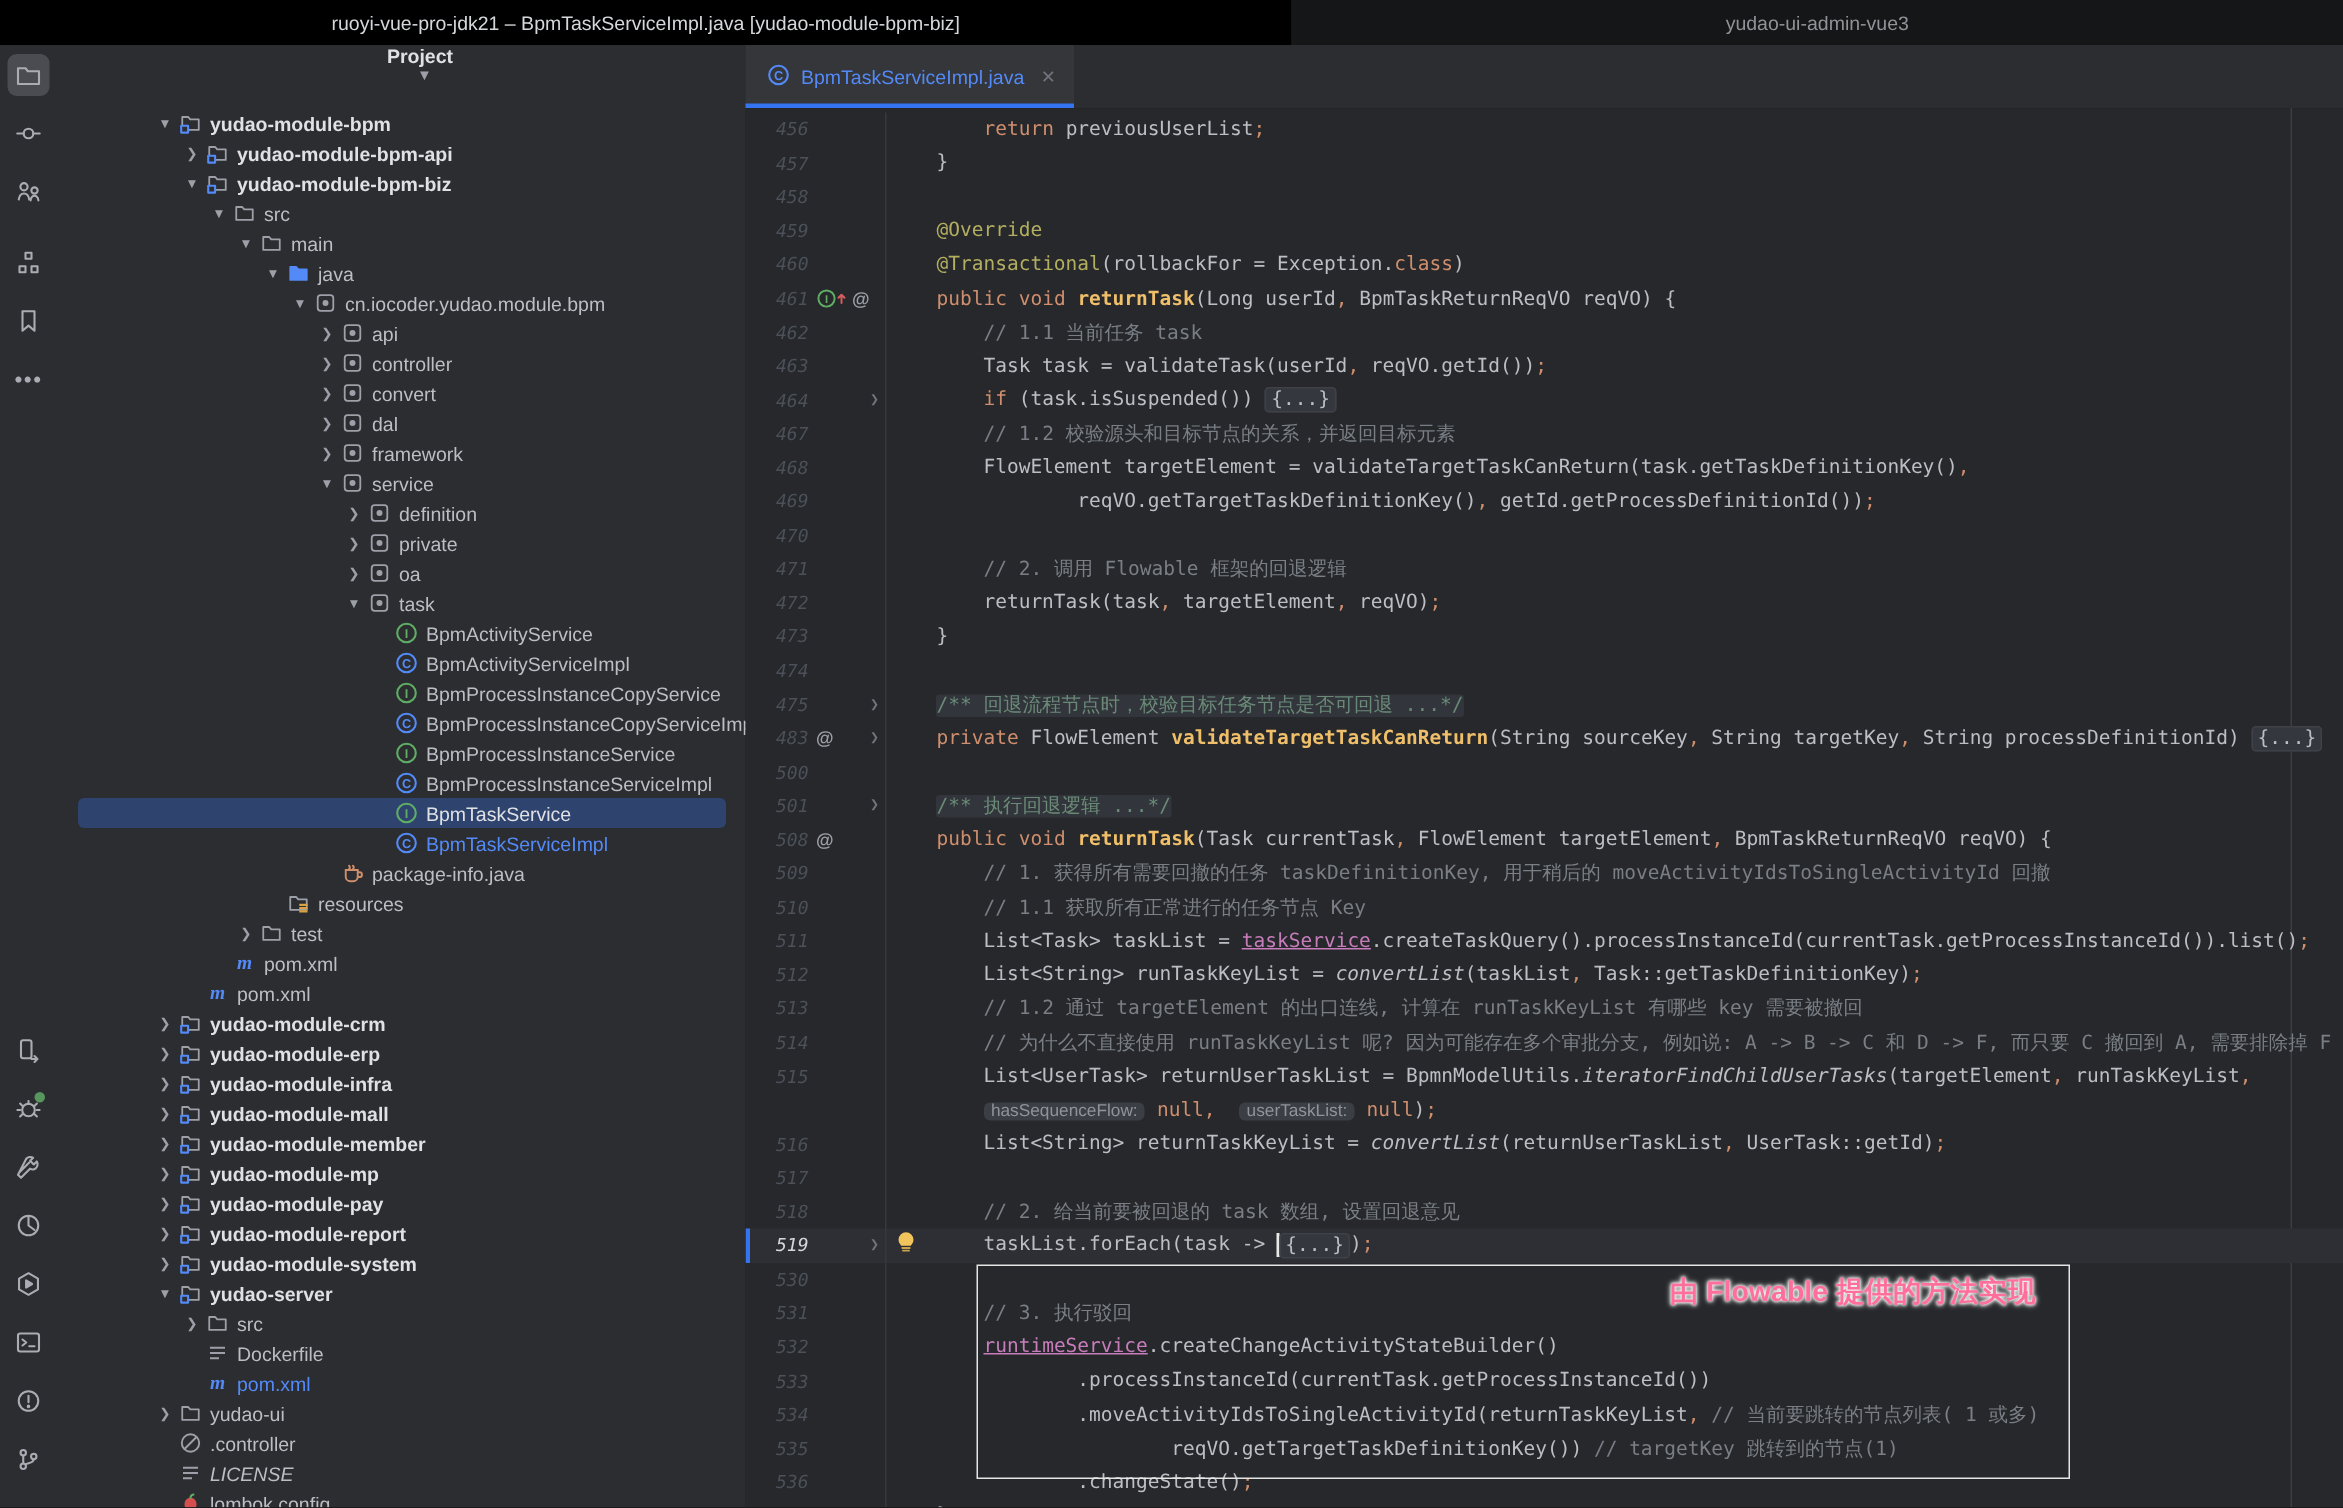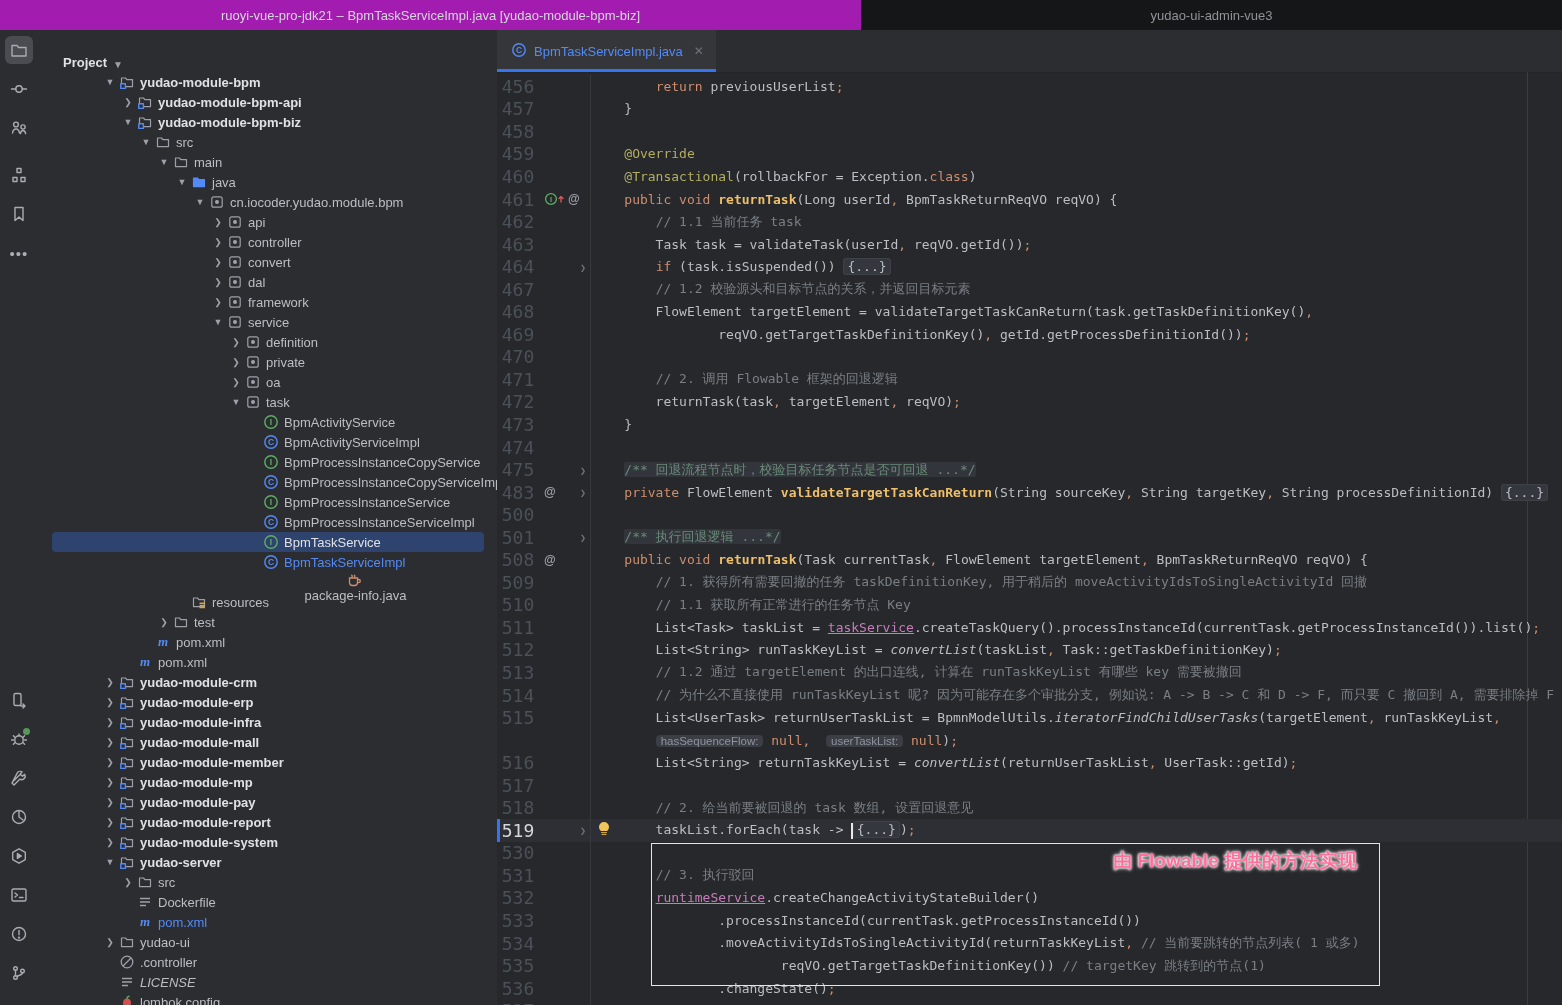--- a/index.html
+++ b/index.html
@@ -1,40 +1,40 @@
 <!DOCTYPE html>
 <html><head>
 <meta charset="utf-8">
 <style>
   html,body{margin:0;padding:0;background:#111;}
   #app{position:relative;width:1562px;height:1005px;overflow:hidden;
        font-family:"Liberation Sans",sans-serif;background:#222427;color:#BCBEC4;
        -webkit-font-smoothing:antialiased;}
   
   .titlebar{position:absolute;top:0;left:0;width:1562px;height:30px;}
-  .tb-left{position:absolute;top:0;left:0;width:861px;height:30px;background:#a21caf;
+  .tb-left{position:absolute;top:0;left:0;width:861px;height:30px;background:#000000;
            display:flex;align-items:center;justify-content:center;color:#D5D7DB;font-size:13px;}
   .tb-right{position:absolute;top:0;left:861px;width:701px;height:30px;background:#151617;
             display:flex;align-items:center;justify-content:center;color:#8F9297;font-size:13px;}
   
   .stripe{position:absolute;top:30px;left:0;width:38px;height:975px;background:#2B2D30;
           display:flex;flex-direction:column;align-items:center;border-right:1px solid #26282B;}
   .st-top{display:flex;flex-direction:column;align-items:center;padding-top:6px;}
   .st-bottom{margin-top:auto;display:flex;flex-direction:column;align-items:center;padding-bottom:7px;}
   .sbtn{width:28px;height:28px;margin-bottom:11px;border-radius:6px;display:flex;
         align-items:center;justify-content:center;position:relative;}
   .sbtn.active{background:#4A4C52;}
   .sbtn.gap{margin-top:8px;}
   .sbtn svg{display:block;}
   .badge-dot{position:absolute;top:3px;right:3px;width:7px;height:7px;border-radius:50%;background:#57965C;}
   
   .ppanel{position:absolute;top:30px;left:38px;width:459px;height:975px;background:#2B2D30;
           border-right:1px solid #1E1F22;overflow:hidden;}
-  .phead{height:40px;display:flex;align-items:flex-end;padding-left:25px;color:#DFE1E5;
-         font-size:13px;font-weight:bold;}
+  .phead{height:40px;display:flex;align-items:center;padding-left:25px;color:#DFE1E5;
+         font-size:13px;font-weight:bold;flex-direction:column;}
   .phead .caret{margin-left:6px;color:#9DA0A8;font-size:10px;font-weight:normal;}
   .ptree{position:relative;padding-top:2px;font-size:13px;}
   .trow{position:relative;height:20px;display:flex;align-items:center;white-space:nowrap;}
   .trow .selbg{position:absolute;left:14px;right:13px;top:0;bottom:0;background:#2E436E;border-radius:4px;}
   .trow .chev{width:16px;flex:none;text-align:center;color:#9DA0A8;font-size:9px;position:relative;z-index:1;}
   .trow .ticon{width:18px;flex:none;display:flex;align-items:center;justify-content:center;position:relative;z-index:1;}
   .trow .tlabel{margin-left:4px;position:relative;z-index:1;color:#BCBEC4;}
   .trow.bold .tlabel{font-weight:bold;color:#DFE1E5;}
   .trow.blue .tlabel{color:#548AF7;}
   .trow.selected .tlabel{color:#DFE1E5;}
@@ -47,21 +47,21 @@
   .tab .close{color:#6F737A;font-size:12px;margin-left:4px;}
   .codewrap{position:absolute;top:42px;left:0;right:0;bottom:0;overflow:hidden;
             font-family:"DejaVu Sans Mono",monospace;font-size:13px;}
   .codelines{position:relative;padding-top:3px;z-index:1;}
   .marginguide{position:absolute;top:0;bottom:0;left:1030px;width:1px;background:#3A3D42;z-index:0;}
   .crow{position:relative;height:22.55px;display:flex;align-items:center;}
   .crow.current{background:#2D2F35;}
   .crow.current::before{content:"";position:absolute;left:0;top:0;bottom:0;width:3px;background:#3574F0;}
   .gut{width:93px;flex:none;display:flex;align-items:center;position:relative;height:100%;
        border-right:1px solid #36383C;}
-  .cnum{width:42px;text-align:center;color:#4B5059;font-size:18px;flex:none;}
+  .cnum{width:42px;text-align:right;color:#4B5059;font-size:12px;flex:none;font-style:italic;}
   .crow.current .cnum{color:#D5D7DB;}
   .gic{flex:1;display:flex;align-items:center;padding-left:5px;gap:2px;position:relative;height:100%;}
   .foldarrow{position:absolute;right:4px;top:50%;transform:translateY(-50%);color:#6F737A;font-size:10px;}
   .ati{color:#9DA0A8;font-size:12px;font-weight:bold;font-family:"Liberation Sans",sans-serif;}
   .bulb{position:absolute;left:100px;top:50%;transform:translateY(-50%);z-index:3;}
   .ccode{white-space:pre;padding-left:2px;position:relative;z-index:1;}
   .t-d{color:#BCBEC4;}
   .t-kw{color:#CF8E6D;}
   .t-p{color:#CF8E6D;}
   .t-c{color:#7A7E85;}
@@ -429,21 +429,21 @@
         <div class="trow blue" style="padding-left: 208px;">
           <span class="chev"></span>
           <span class="ticon">
             <svg width="16" height="16" viewBox="0 0 16 16">
               <circle cx="8" cy="8" r="6.2" fill="none" stroke="#548AF7" stroke-width="1.4"></circle>
               <text x="8" y="11" text-anchor="middle" font-size="8.5" font-family="Liberation Sans,sans-serif" font-weight="bold" fill="#548AF7">C</text>
             </svg>
           </span>
           <span class="tlabel">BpmTaskServiceImpl</span>
         </div>
-        <div class="trow" style="padding-left: 172px; flex-direction: column;">
+        <div class="trow" style="padding-left: 172px;">
           <span class="chev"></span>
           <span class="ticon">
             <svg width="16" height="16" viewBox="0 0 16 16" fill="none" stroke="#CE8E6D" stroke-width="1.3" stroke-linecap="round">
               <path d="M3.5 6h8v4.5a3 3 0 0 1-3 3h-2a3 3 0 0 1-3-3z"></path>
               <path d="M11.5 7.5h1.2a1.6 1.6 0 0 1 0 3.2h-1.2M5.7 3.2c.8.8.8 1.3 0 2.1M8.3 3.2c.8.8.8 1.3 0 2.1"></path>
             </svg>
           </span>
           <span class="tlabel">package-info.java</span>
         </div>
         <div class="trow" style="padding-left: 136px;">

